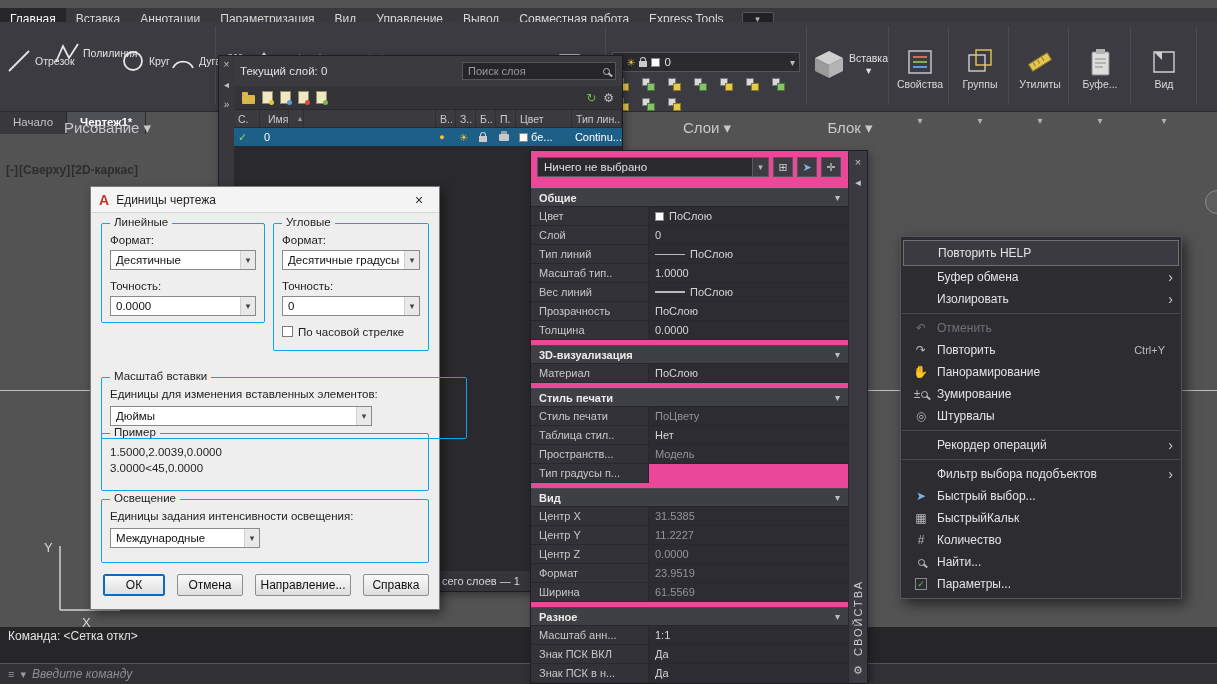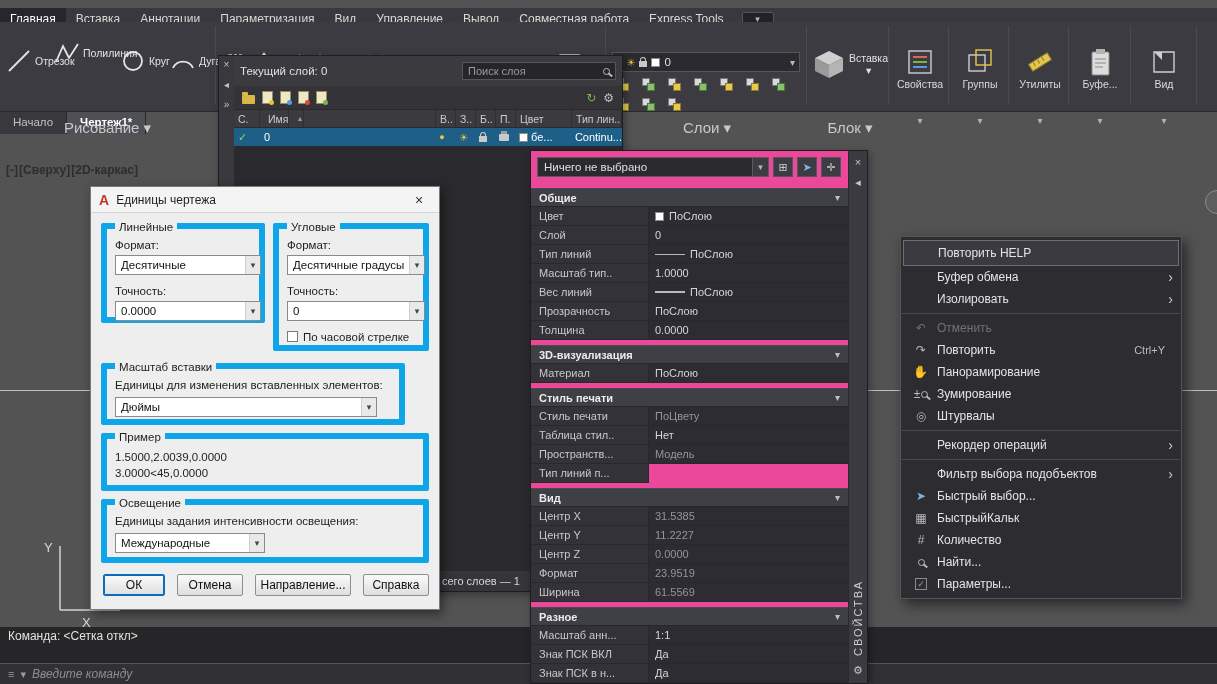--- a/index.html
+++ b/index.html
@@ -77,21 +77,21 @@
 .folder::before{content:"";position:absolute;top:-3px;left:0;width:6px;height:3px;background:#d9b84a;border-radius:1px 1px 0 0}
 .ybulb{color:#f2c63c;font-size:9px}
 .ysun{color:#f2c63c;font-size:10px}
 .gcheck{color:#7ddc6a;font-size:11px}
 
 
 .ud{position:absolute;left:90px;top:186px;width:350px;height:424px;background:#eeeeee;border:1px solid #7a7a7a;z-index:10;box-shadow:3px 4px 10px rgba(0,0,0,.45);font-size:11.5px;color:#1e1e1e}
 .ud-title{height:26px;background:#f4f4f4;border-bottom:1px solid #d5d5d5;display:flex;align-items:center;padding:0 8px;gap:7px;font-size:12px}
 .ud-logo{color:#c0392b;font-weight:bold;font-size:14px}
 .ud-x{margin-left:auto;width:24px;text-align:center;color:#333;font-size:14px}
-.gb{position:absolute;border:6px solid #0ea5e9;border-radius:2px}
+.gb{position:absolute;border:1px solid #0ea5e9;border-radius:2px}
 .gbl{position:absolute;top:-8px;left:8px;background:#eeeeee;padding:0 4px;font-size:11.5px;color:#1e1e1e}
 .glab{position:absolute;font-size:11.5px;color:#1e1e1e}
 .combo{position:absolute;height:20px;background:#fff;border:1px solid #8a8a8a;display:flex;align-items:center;padding-left:5px;font-size:11.5px;color:#111}
 .combo .arr{margin-left:auto;width:15px;height:100%;display:flex;align-items:center;justify-content:center;color:#444;font-size:9px;border-left:1px solid #d0d0d0;background:#e9e9e9}
 .cb{position:absolute;width:11px;height:11px;background:#fff;border:1px solid #7a7a7a}
 .ud-btn{position:absolute;height:22px;background:linear-gradient(#fafafa,#dedede);border:1px solid #8f8f8f;border-radius:2px;font-size:12px;display:flex;align-items:center;justify-content:center;color:#111;top:387px}
 .ud-btn.focus{border:1px solid #0b6bbd;box-shadow:0 0 0 1px #0b6bbd inset}
 
 
 .pp{position:absolute;left:530px;top:150px;width:338px;height:534px;display:flex;z-index:8;box-shadow:2px 3px 8px rgba(0,0,0,.35)}
@@ -503,21 +503,21 @@
     </div>
     <span class="glab" style="left:8px;top:56px">Точность:</span>
     <div class="combo" style="left:8px;top:72px;width:138px">
       <span>0</span>
       <span class="arr">▾</span>
     </div>
     <span class="cb" style="left:8px;top:102px"></span>
     <span class="glab" style="left:24px;top:102px">По часовой стрелке</span>
   </div>
 
-  <div class="gb" style="left:10px;top:176px;width:304px;height:62px">
+  <div class="gb" style="left:10px;top:190px;width:366px;height:62px">
     <span class="gbl">Масштаб вставки</span>
     <span class="glab" style="left:8px;top:10px">Единицы для изменения вставленных элементов:</span>
     <div class="combo" style="left:8px;top:28px;width:262px">
       <span>Дюймы</span>
       <span class="arr">▾</span>
     </div>
   </div>
 
   <div class="gb" style="left:10px;top:246px;width:328px;height:58px">
     <span class="gbl">Пример</span>
@@ -614,21 +614,21 @@
         </div>
       <div class="prow">
           <span class="pl">Таблица стил..</span>
           <span class="pv">Нет</span>
         </div>
       <div class="prow">
           <span class="pl">Пространств...</span>
           <span class="pv gray">Модель</span>
         </div>
       <div class="prow">
-          <span class="pl">Тип линий п...</span>
+          <span class="pl">Тип градусы п...</span>
         </div>
 
       <div class="sec-h">
           <span>Вид</span>
           <span class="chev">▾</span>
         </div>
       <div class="prow">
           <span class="pl">Центр X</span>
           <span class="pv gray">31.5385</span>
         </div>

